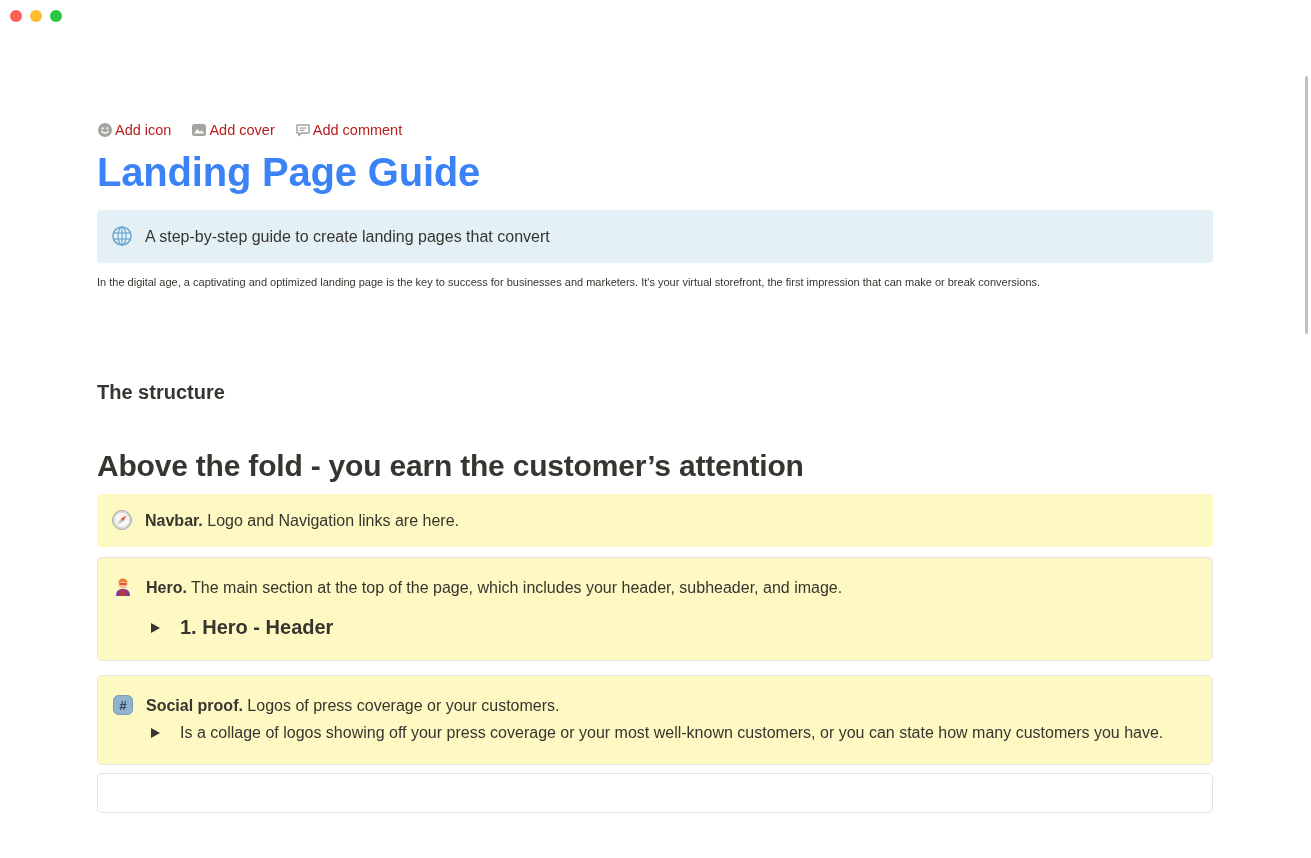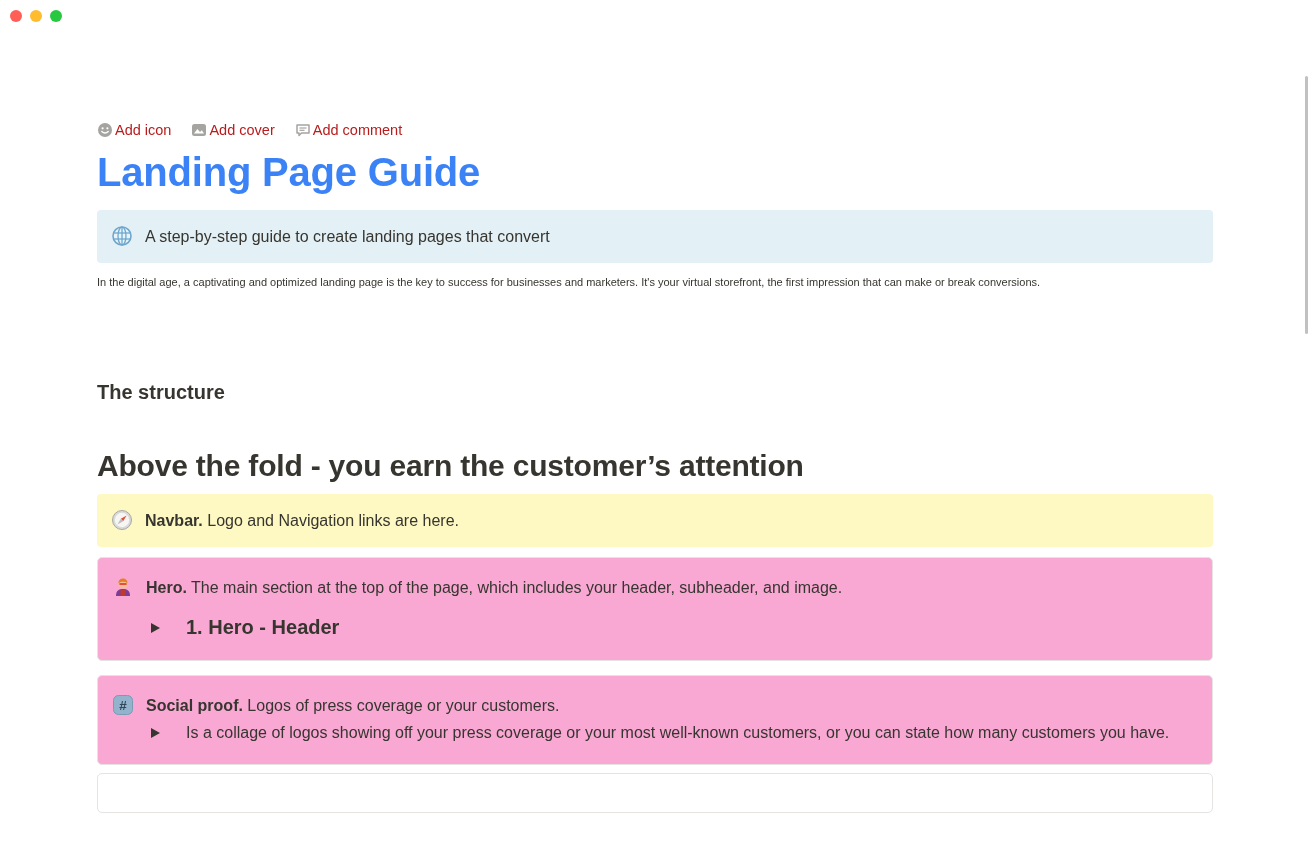--- a/index.html
+++ b/index.html
@@ -35,27 +35,27 @@
   .callout .emoji { width:22px; height:22px; flex:0 0 22px; margin-top:1px; }
   .bold-lead { font-weight:700; }
 
   .para { margin-top:9px; font-size:11px; line-height:20px; }
   .para + .para { margin-top:8px; }
 
   .h3 { margin-top:88px; font-size:20px; font-weight:700; line-height:24px; }
   .h1 { margin-top:44px; font-size:30px; font-weight:700; line-height:36px; letter-spacing:-0.2px; }
 
   
-  .box { margin-top:10px; border:1px solid #E5E4E2; border-radius:5px; background:#f9a8d4;
+  .box { margin-top:10px; border:1px solid #E5E4E2; border-radius:5px; background:#fef9c3;
          padding:17px 16px 19px 14px; }
   .box + .box { margin-top:14px; }
   .box-row { display:flex; align-items:flex-start; gap:12px; font-size:16px; line-height:25px; }
   .box-row .emoji { width:22px; height:22px; flex:0 0 22px; margin-top:1px; }
 
-  .toggle-row { display:flex; align-items:center; gap:26px; margin-left:39px; cursor:pointer; }
+  .toggle-row { display:flex; align-items:center; gap:20px; margin-left:39px; cursor:pointer; }
   .toggle-h3 { margin-top:14px; font-size:20px; font-weight:700; line-height:27px; }
   .toggle-plain { margin-top:3px; font-size:16px; line-height:24px; }
   .tri { width:0; height:0; border-left:9px solid #37352F;
          border-top:5.5px solid transparent; border-bottom:5.5px solid transparent; flex:0 0 auto; }
 
   .box-partial { margin-top:8px; height:40px; border:1px solid #E5E4E2;
                  border-radius:5px; background:#fff; }
 </style>
 </head>
 <body>

